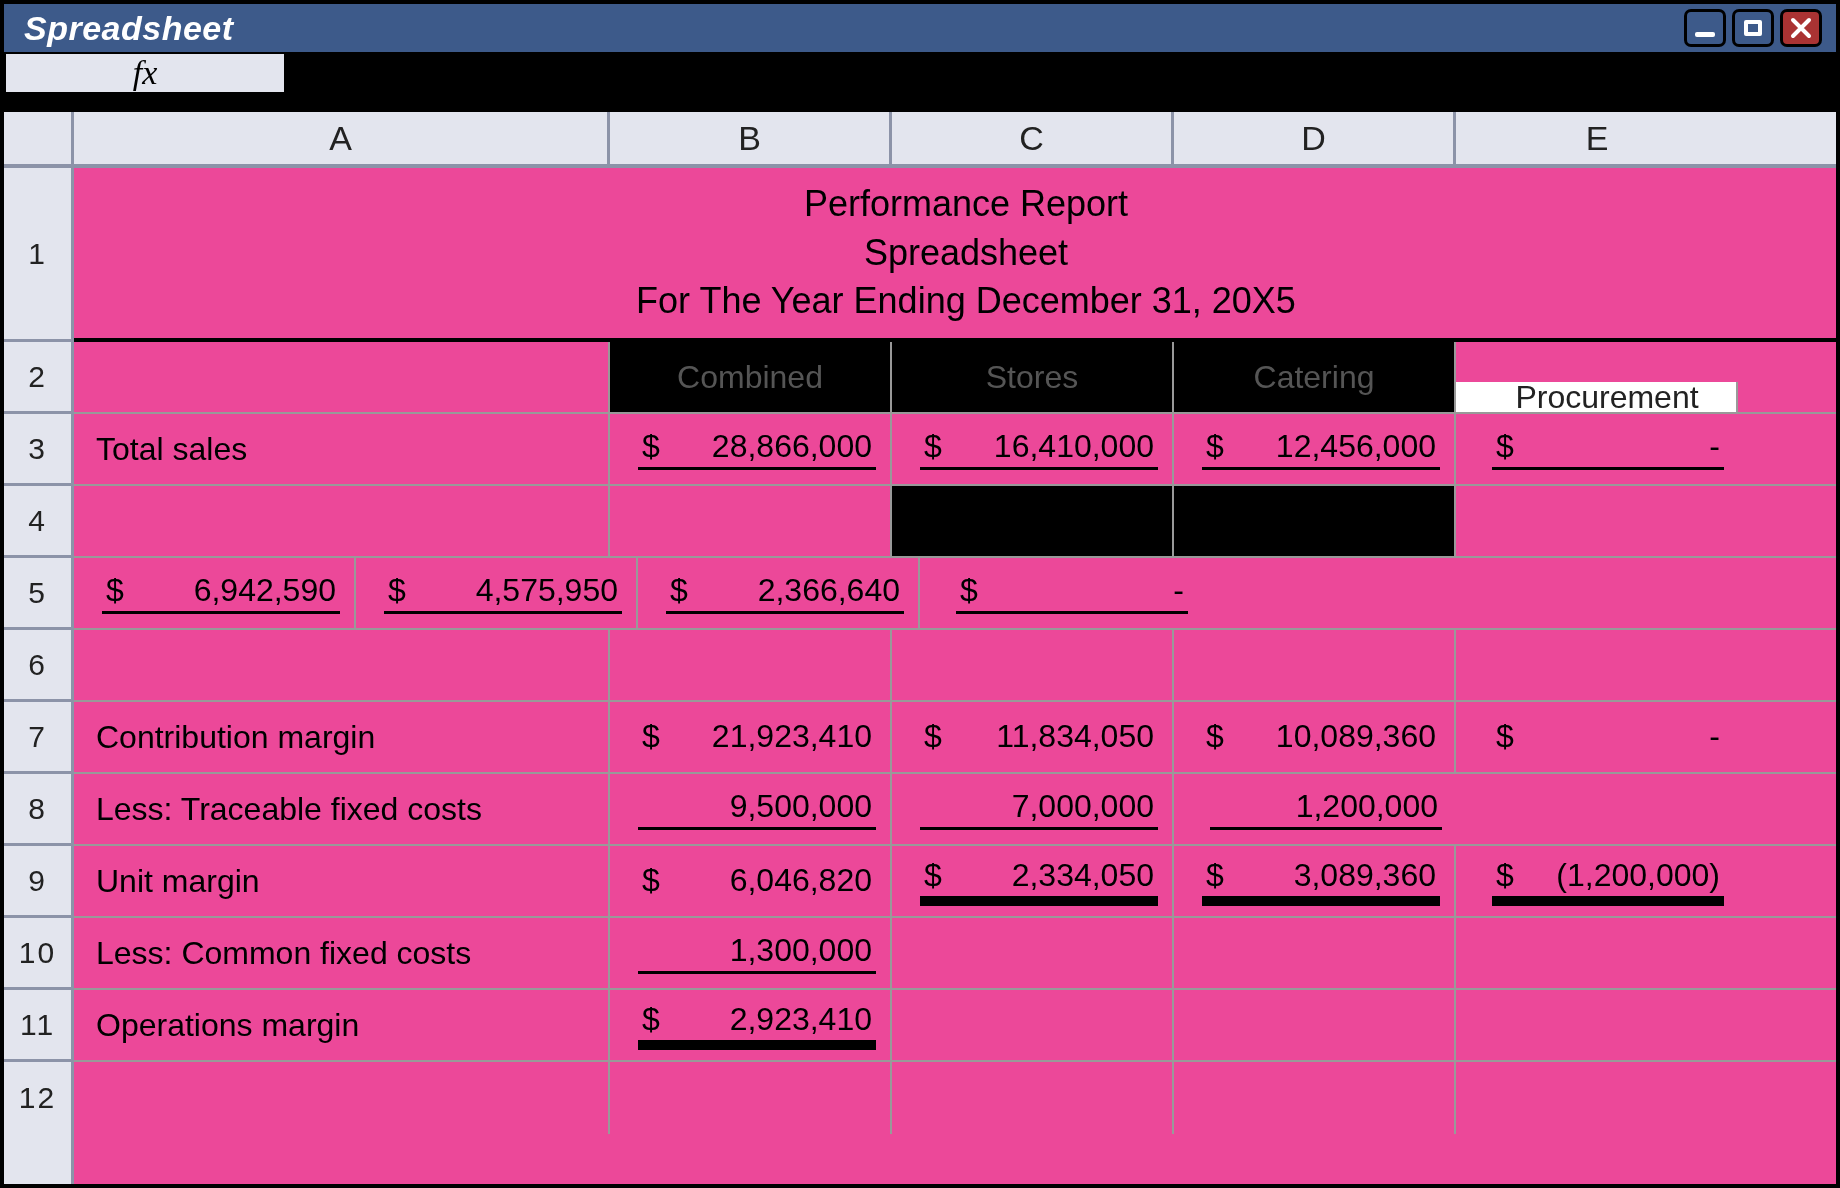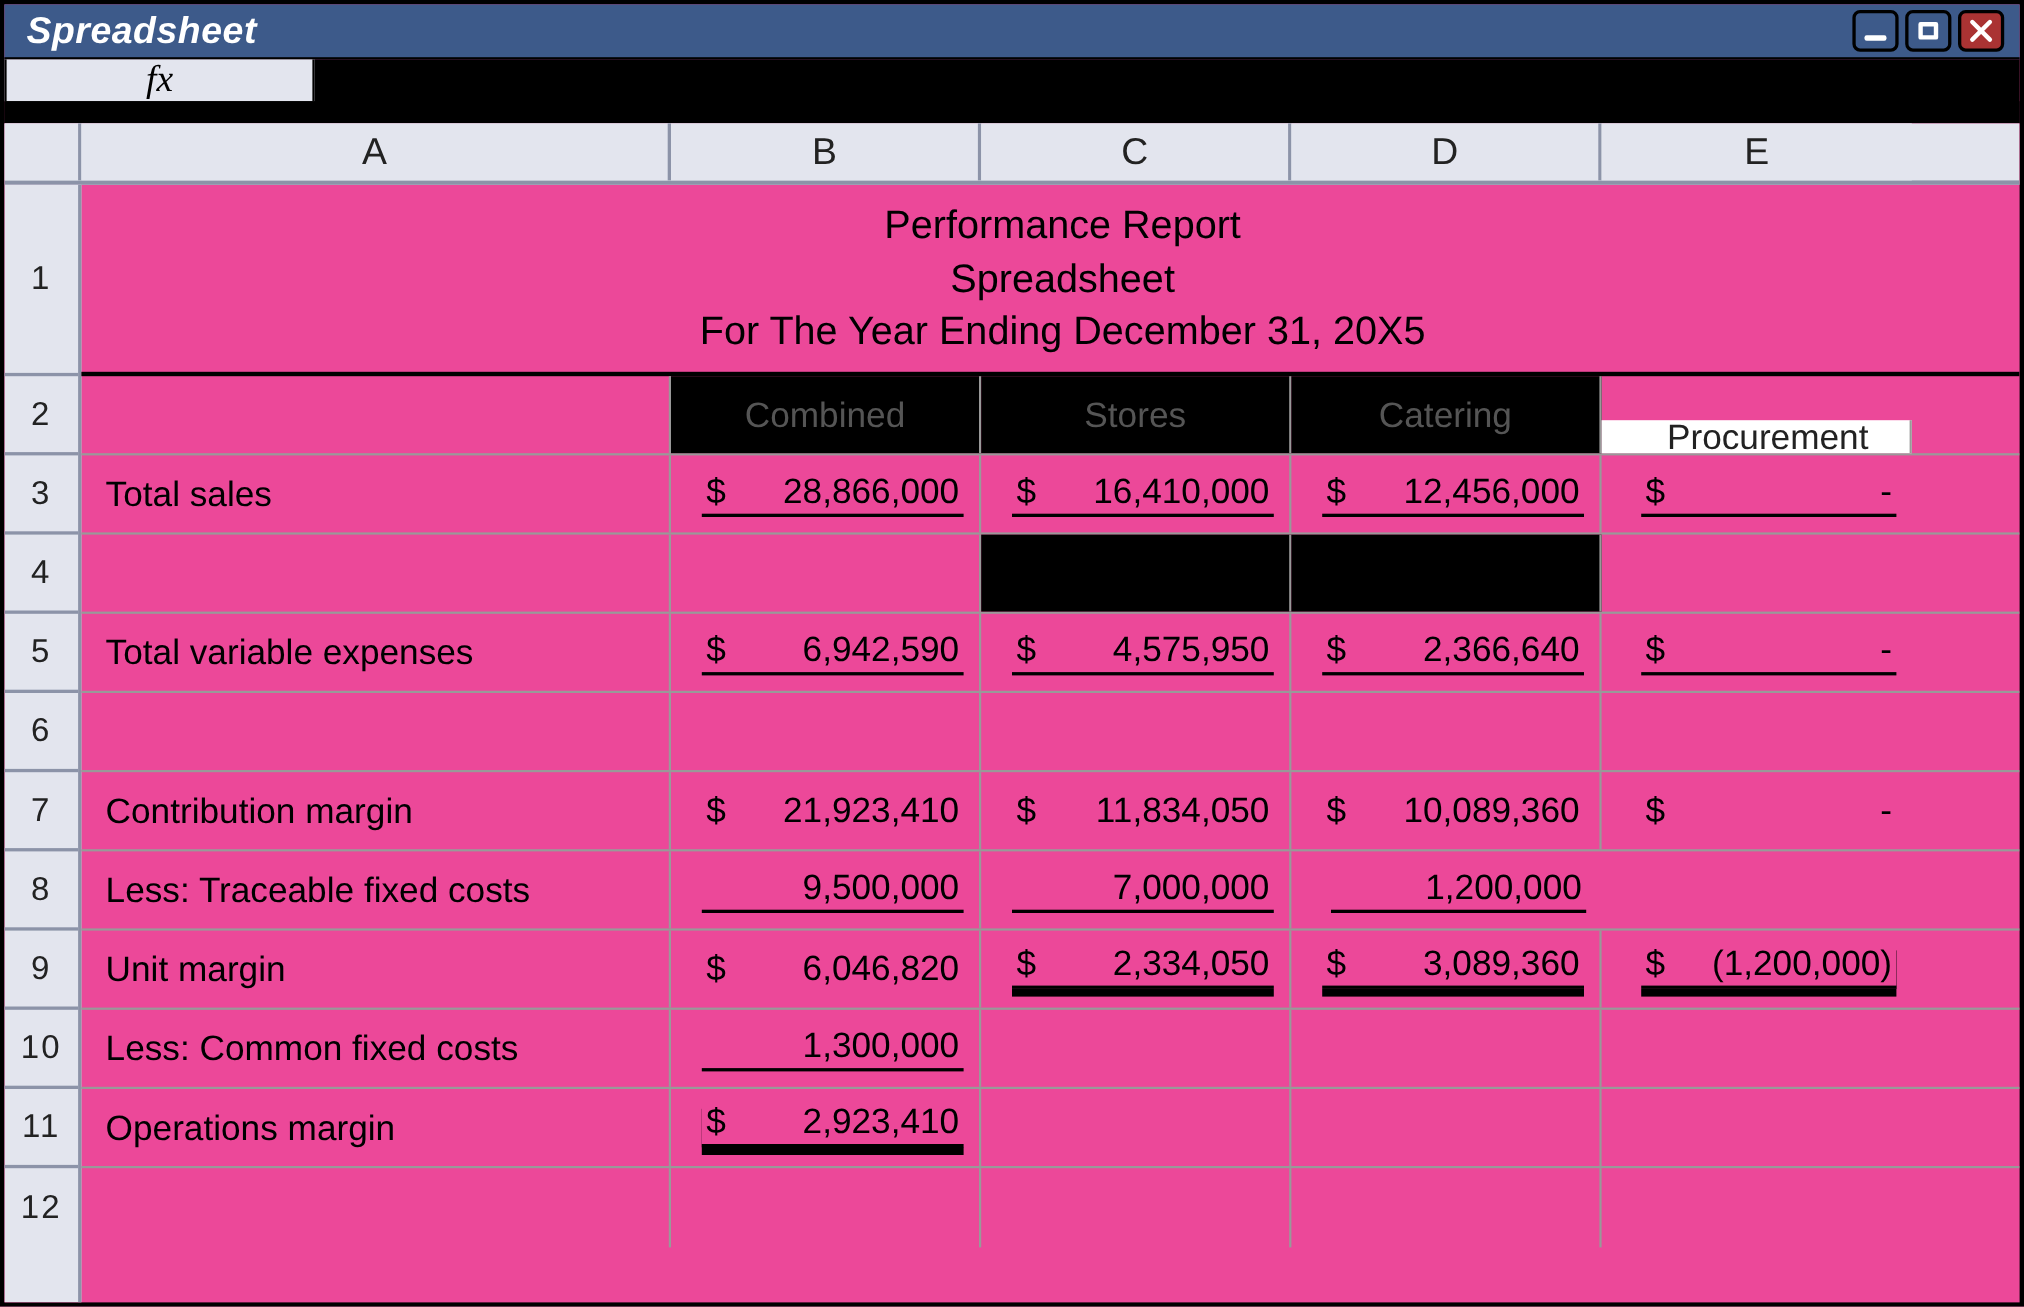--- a/index.html
+++ b/index.html
@@ -292,21 +292,20 @@
 
         <div class="row rowS">
           <div class="cell cA"></div>
           <div class="cell cB"></div>
           <div class="cell cC black-cell"></div>
           <div class="cell cD black-cell"></div>
           <div class="cell cE"></div>
         </div>
 
         <div class="row rowS">
-          <div class="cell cA">Total variable expenses</div>
           <div class="cell cB num">
             <span class="val uline-single">
                 <span class="sym">$</span>
                 <span class="amt">6,942,590</span>
               </span>
           </div>
           <div class="cell cC num">
             <span class="val uline-single">
                 <span class="sym">$</span>
                 <span class="amt">4,575,950</span>

